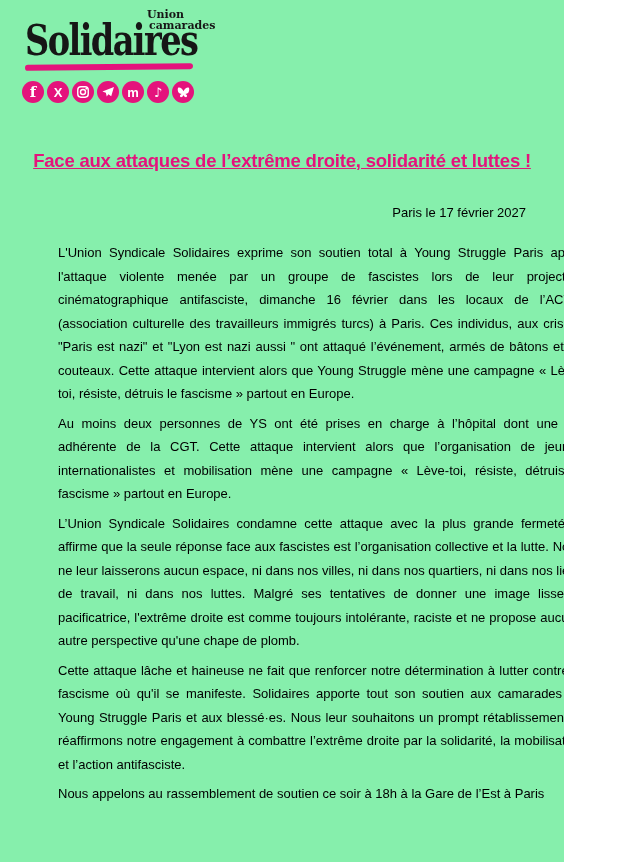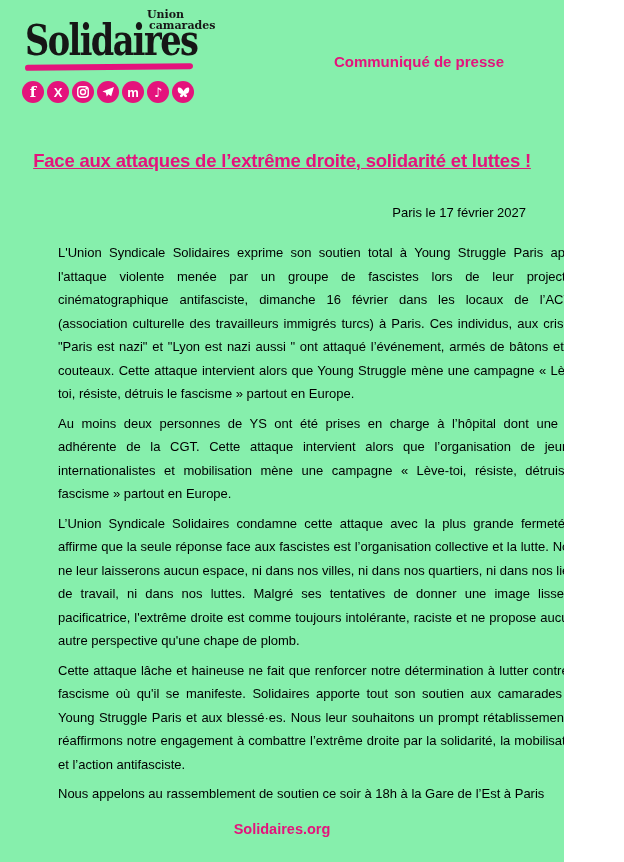--- a/index.html
+++ b/index.html
@@ -135,29 +135,27 @@
         <span class="glyph note">♪</span>
       </span>
       <span class="icon-circle">
         <svg viewBox="0 0 20 20" width="15" height="15">
           <path d="M10 8.2 C8.6 5.2 5.4 2.6 3.4 3.4 C1.6 4.2 2.4 8.6 3.4 10 C4.4 11.4 6.6 12.2 8.4 11.8 C6 12.6 4.6 14.2 5.6 15.8 C6.6 17.4 9 15.8 10 13.4 C11 15.8 13.4 17.4 14.4 15.8 C15.4 14.2 14 12.6 11.6 11.8 C13.4 12.2 15.6 11.4 16.6 10 C17.6 8.6 18.4 4.2 16.6 3.4 C14.6 2.6 11.4 5.2 10 8.2 Z" fill="#ffffff"></path>
         </svg>
       </span>
     </div>
   </div>
 
-  <div class="doc-type">Communiqué de presse</div>
 
   <div class="doc-title">Face aux attaques de l’extrême droite, solidarité et luttes !</div>
 
   <div class="dateline">Paris le 17 février 2027</div>
 
   <div class="body-text">
     <p>L'Union Syndicale Solidaires exprime son soutien total à Young Struggle Paris après l'attaque violente menée par un groupe de fascistes lors de leur projection cinématographique antifasciste, dimanche 16 février dans les locaux de l’ACTIT (association culturelle des travailleurs immigrés turcs) à Paris. Ces individus, aux cris de "Paris est nazi" et "Lyon est nazi aussi " ont attaqué l’événement, armés de bâtons et de couteaux. Cette attaque intervient alors que Young Struggle mène une campagne « Lève-toi, résiste, détruis le fascisme » partout en Europe.</p>
     <p>Au moins deux personnes de YS ont été prises en charge à l’hôpital dont une est adhérente de la CGT. Cette attaque intervient alors que l’organisation de jeunes internationalistes et mobilisation mène une campagne « Lève-toi, résiste, détruis le fascisme » partout en Europe.</p>
     <p>L’Union Syndicale Solidaires condamne cette attaque avec la plus grande fermeté et affirme que la seule réponse face aux fascistes est l’organisation collective et la lutte. Nous ne leur laisserons aucun espace, ni dans nos villes, ni dans nos quartiers, ni dans nos lieux de travail, ni dans nos luttes. Malgré ses tentatives de donner une image lisse et pacificatrice, l'extrême droite est comme toujours intolérante, raciste et ne propose aucune autre perspective qu'une chape de plomb.</p>
     <p>Cette attaque lâche et haineuse ne fait que renforcer notre détermination à lutter contre le fascisme où qu'il se manifeste. Solidaires apporte tout son soutien aux camarades de Young Struggle Paris et aux blessé·es. Nous leur souhaitons un prompt rétablissement et réaffirmons notre engagement à combattre l’extrême droite par la solidarité, la mobilisation et l’action antifasciste.</p>
     <p class="last">Nous appelons au rassemblement de soutien ce soir à 18h à la Gare de l’Est à Paris</p>
   </div>
 
-  <div class="site-footer">Solidaires.org</div>
 
 </div>
 
 </body></html>

